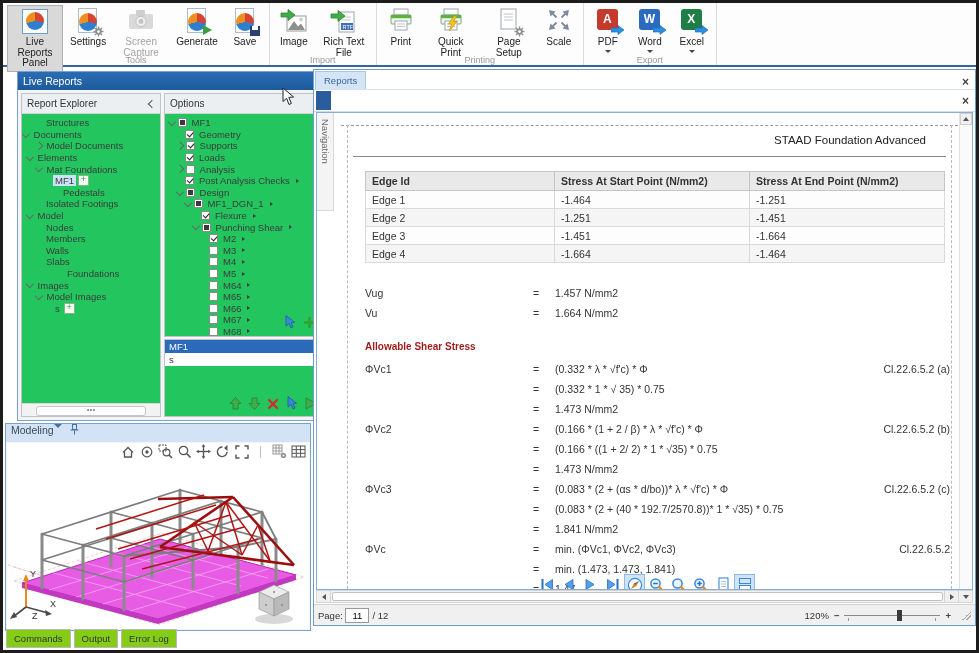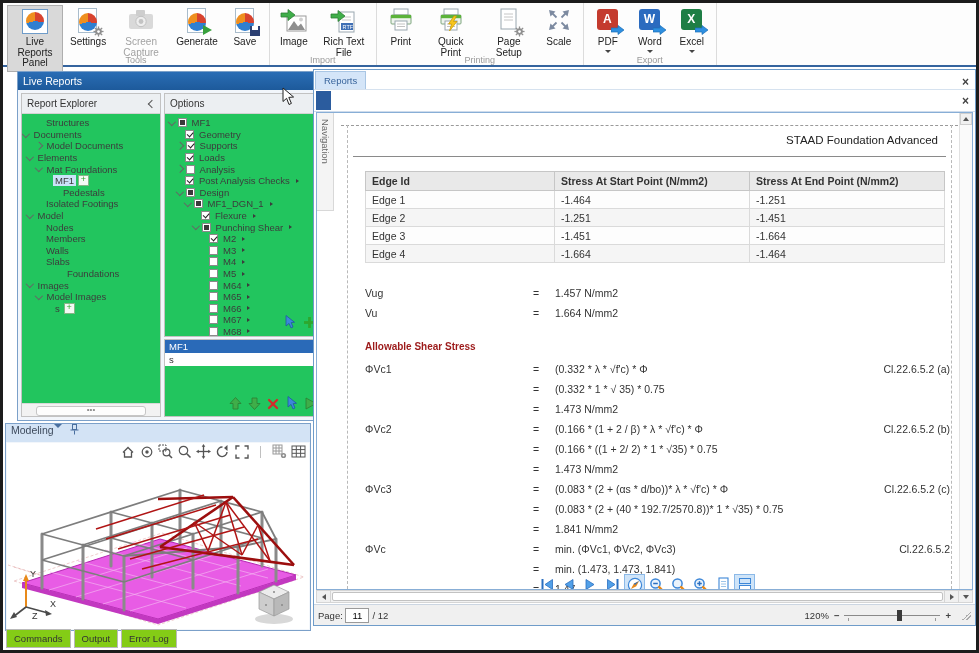--- a/index.html
+++ b/index.html
@@ -77,21 +77,21 @@
   .docstrip{height:21px;display:flex;align-items:center;border-bottom:1px solid #cfdcec;}
   .docicon{width:15px;height:19px;background:#2b5c9e;margin-left:2px;}
   .rviewport{position:absolute;left:2px;right:2px;top:42px;bottom:35px;box-sizing:border-box;border:1px solid #88aed6;background:#fff;overflow:hidden;}
   .navstrip{position:absolute;left:0;top:0;width:17px;height:98px;background:#f4f4f4;border-right:1px solid #d8d8d8;border-bottom:1px solid #d8d8d8;
             writing-mode:vertical-rl;font-size:9.5px;color:#666;display:flex;align-items:center;padding-top:6px;box-sizing:border-box;}
   .vscroll{position:absolute;right:0;top:0;width:12px;bottom:0;background:#fafafa;border-left:1px solid #e2e2e2;}
   .vsbtn{width:12px;height:12px;background:#f0f0f0;border:1px solid #cfcfcf;box-sizing:border-box;display:flex;align-items:center;justify-content:center;}
   .tri-up{width:0;height:0;border-bottom:4px solid #555;border-left:3.5px solid transparent;border-right:3.5px solid transparent;}
   .dash-h{position:absolute;border-top:1px dashed #9a9a9a;}
   .dash-v{position:absolute;border-left:1px dashed #b9b9b9;}
-  .ptitle{position:absolute;right:34px;top:21px;font-size:11.5px;color:#222;}
+  .ptitle{position:absolute;right:46px;top:21px;font-size:11.5px;color:#222;}
   .prule{position:absolute;left:36px;right:26px;top:43px;border-top:1px solid #8a8a8a;}
   table.rep{position:absolute;left:48px;top:58px;border-collapse:collapse;font-size:10.5px;color:#333;}
   table.rep th{background:#e9e9e9;border:1px solid #c6c6c6;text-align:left;font-weight:bold;padding:3px 6px;}
   table.rep td{border:1px solid #dadada;padding:2.5px 6px;background:#fdfdfd;}
   table.rep tr:nth-child(even) td{background:#f5f5f5;}
   .flines{position:absolute;left:48px;right:22px;top:170px;}
   .frow{display:flex;align-items:center;height:20px;font-size:10.5px;color:#333;}
   .flabel{width:168px;flex:none;}
   .feq{width:22px;flex:none;}
   .fexpr{flex:1;white-space:nowrap;overflow:hidden;}

